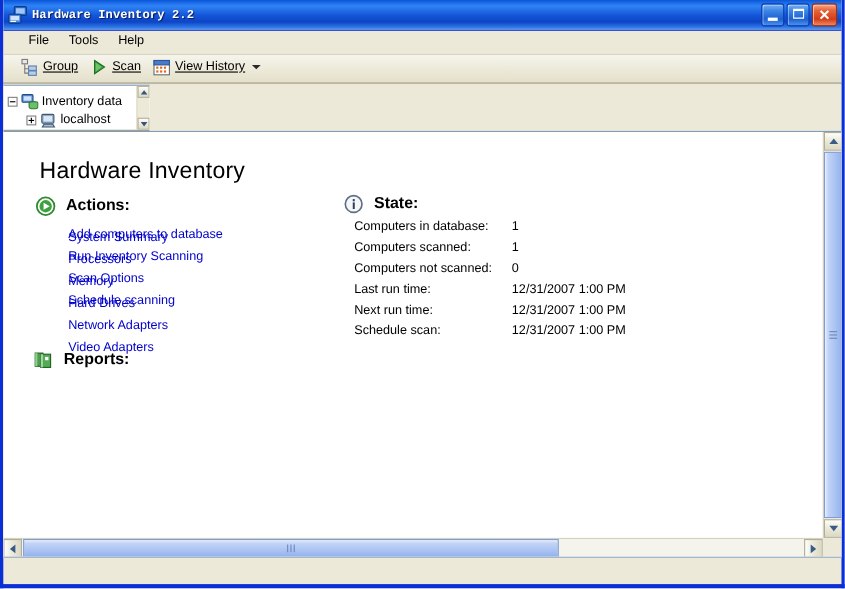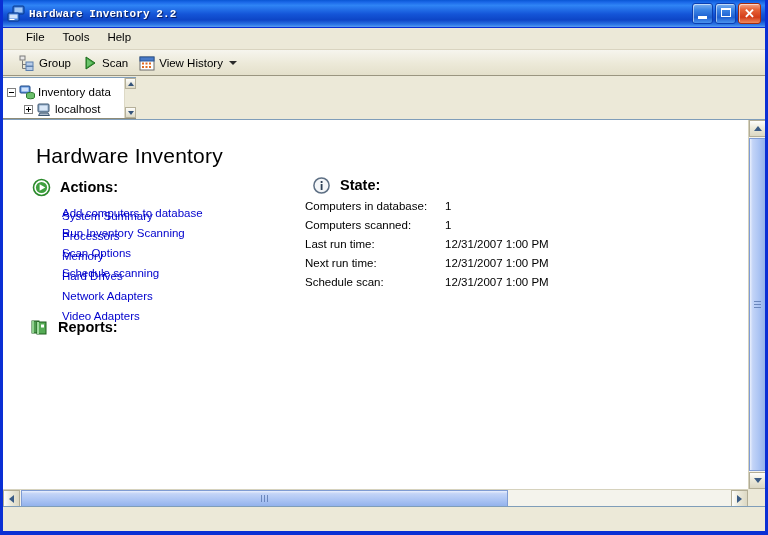--- a/index.html
+++ b/index.html
@@ -104,23 +104,23 @@
     line-height: 1;
     white-space: nowrap;
   }
 
   
   .toolbar {
     height: 26px;
     background: linear-gradient(180deg, #f6f5ee 0%, #ece9d8 55%, #e4e0cb 100%);
     border-bottom: 1px solid #9a9580;
     display: flex;
-    align-items: center;
     padding-left: 12px;
     box-sizing: border-box;
+    text-decoration: underline;
   }
   .tb-btn {
     display: flex;
     align-items: center;
     height: 22px;
     padding: 0 7px 0 4px;
     font-size: 11.5px;
     color: #000;
     white-space: nowrap;
   }
@@ -562,29 +562,33 @@
           <span class="sec-ico">
             <svg width="19" height="19" viewBox="0 0 19 19">
               <circle cx="9.5" cy="9.5" r="7.6" fill="#f4f6f8" stroke="#5d6f84" stroke-width="1.5"></circle>
               <rect x="8.7" y="8" width="1.8" height="6" fill="#2c3f55"></rect>
               <rect x="8.7" y="5" width="1.8" height="2" fill="#2c3f55"></rect>
             </svg>
           </span>
           <span class="sec-title">State:</span>
         </div>
 
-        <table class="state-table" style="left:302px; top:80px;">
+        <table class="state-table" style="left:319px; top:80px;">
           <tbody>
               <tr>
             <td class="k">Computers in database:</td>
             <td class="v">1</td>
           </tr>
           <tr>
             <td class="k">Computers scanned:</td>
             <td class="v">1</td>
+          </tr>
+          <tr>
+            <td class="k">Computers not scanned:</td>
+            <td class="v">0</td>
           </tr>
           <tr>
             <td class="k">Last run time:</td>
             <td class="v">12/31/2007 1:00 PM</td>
           </tr>
           <tr>
             <td class="k">Next run time:</td>
             <td class="v">12/31/2007 1:00 PM</td>
           </tr>
           <tr>

